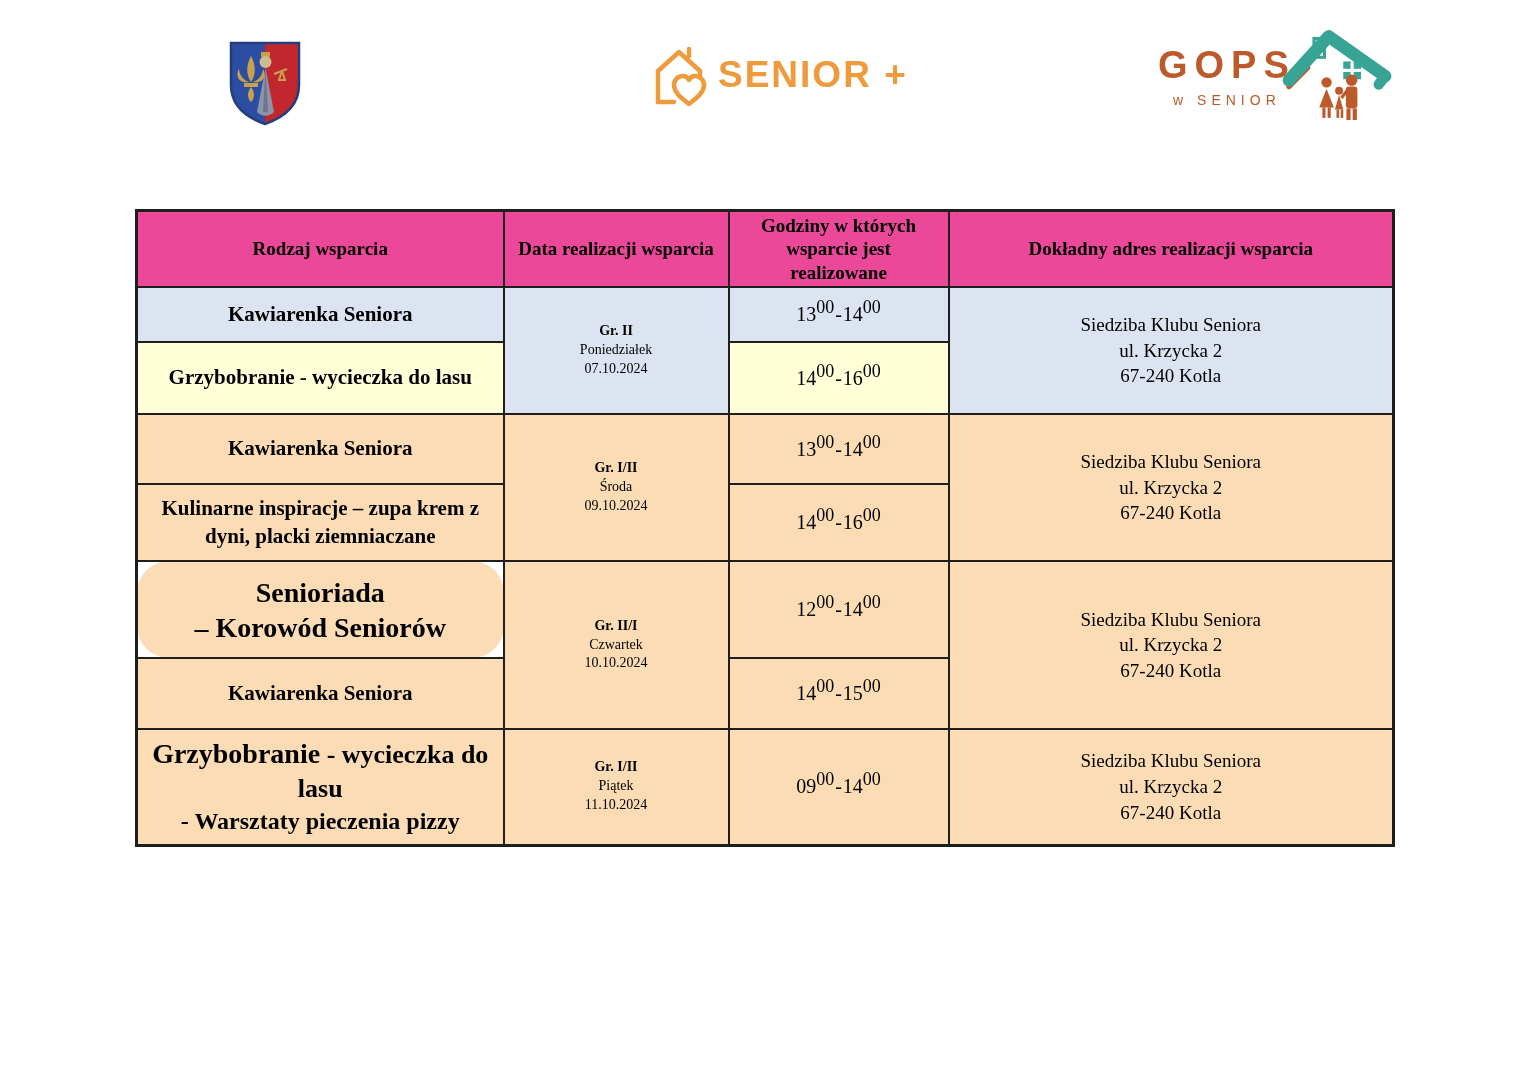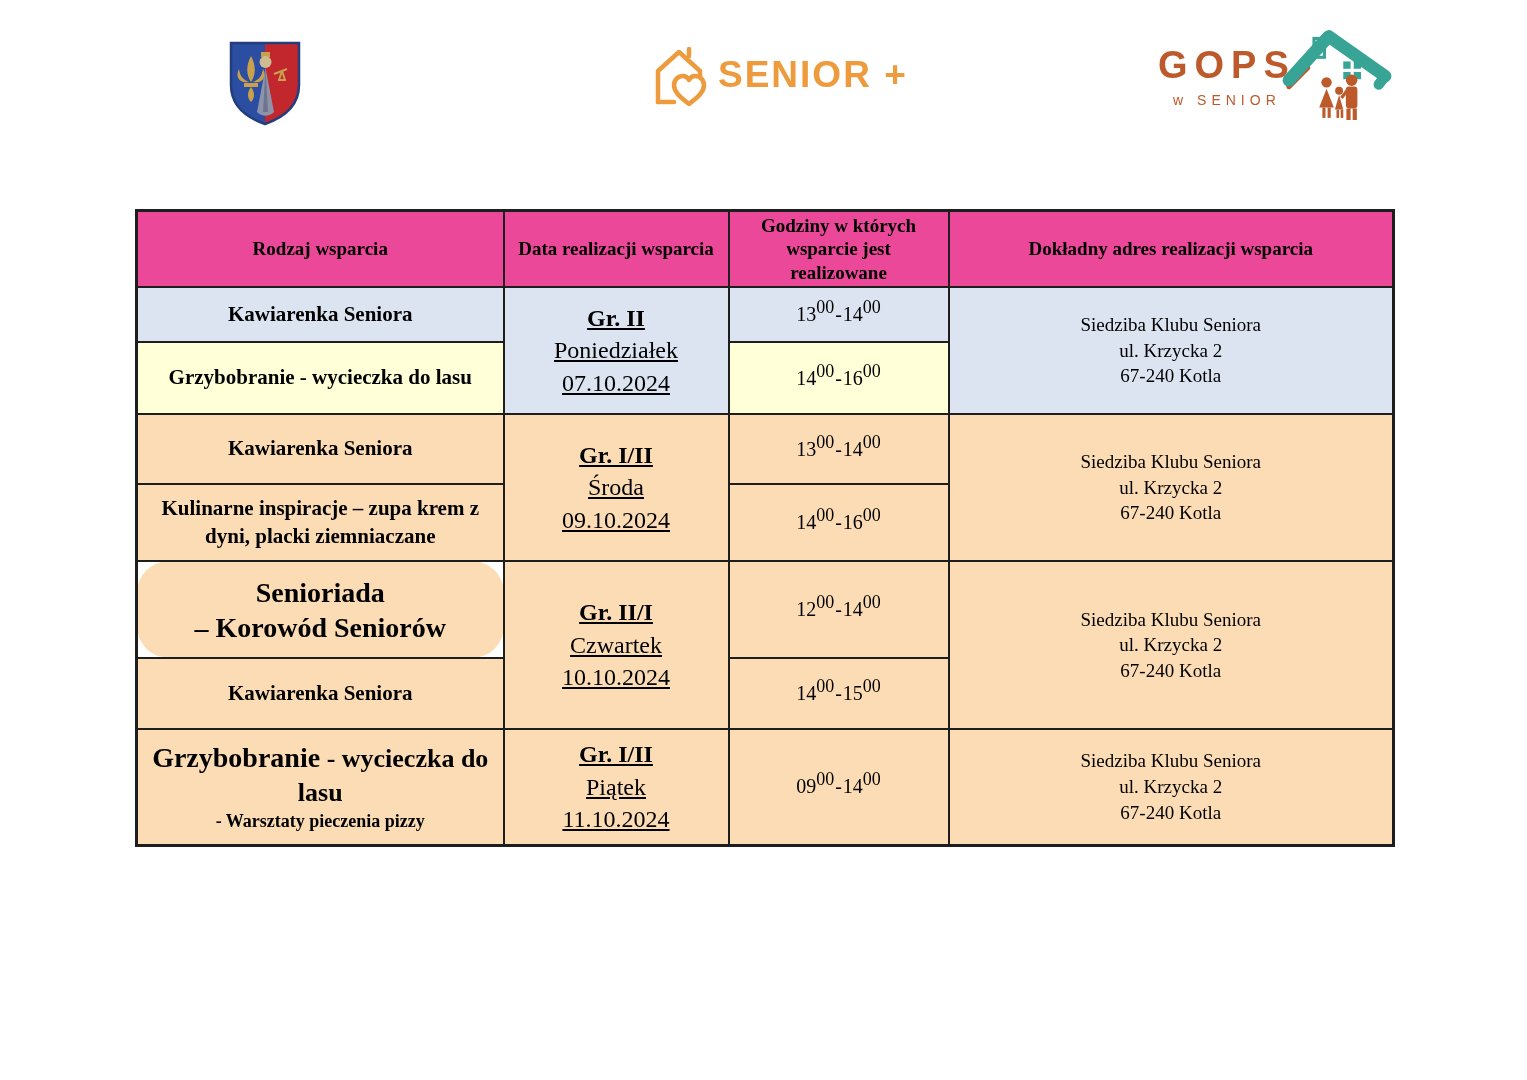--- a/index.html
+++ b/index.html
@@ -20,23 +20,23 @@
   table.sched{position:absolute;left:135px;top:209px;width:1257px;border-collapse:collapse;table-layout:fixed;}
   table.sched th, table.sched td{border:2px solid #1e1e1e;text-align:center;vertical-align:middle;padding:2px 6px;}
   table.sched{border:3px solid #1e1e1e;}
   th.hdr{background:#ec4899;font-weight:bold;font-size:19px;line-height:1.22;height:70px;}
   .bg-blue{background:#dce3f1;}
   .bg-yellow{background:#ffffd8;}
   .bg-peach{background:#fcdcb5;}
   td.act{font-weight:bold;font-size:21px;line-height:1.3;}
   td.act .xl{font-size:28px;font-family:Liberation Serif, serif;}
   td.act .md{font-size:26px;}
-  td.act .lg{font-size:18px;}
+  td.act .lg{font-size:24px;}
   td.act.big{font-size:28px;line-height:1.25;border-radius:32px;}
-  td.date{font-size:24px;line-height:1.35;text-decoration:underline;}
+  td.date{font-size:14px;line-height:1.35;}
   td.date .gr{font-weight:bold;}
   td.time{font-size:20px;}
   td.time sup{font-size:18px;line-height:0;}
   td.time .sep{padding:0 1px;}
   td.addr{font-size:19px;line-height:1.35;margin-top:48px;}
   tr.h55{height:55px;} tr.h72{height:72px;} tr.h70{height:70px;} tr.h77{height:77px;}
   tr.h97{height:97px;} tr.h71{height:71px;} tr.h116{height:116px;}
 </style>
 </head>
 <body>

